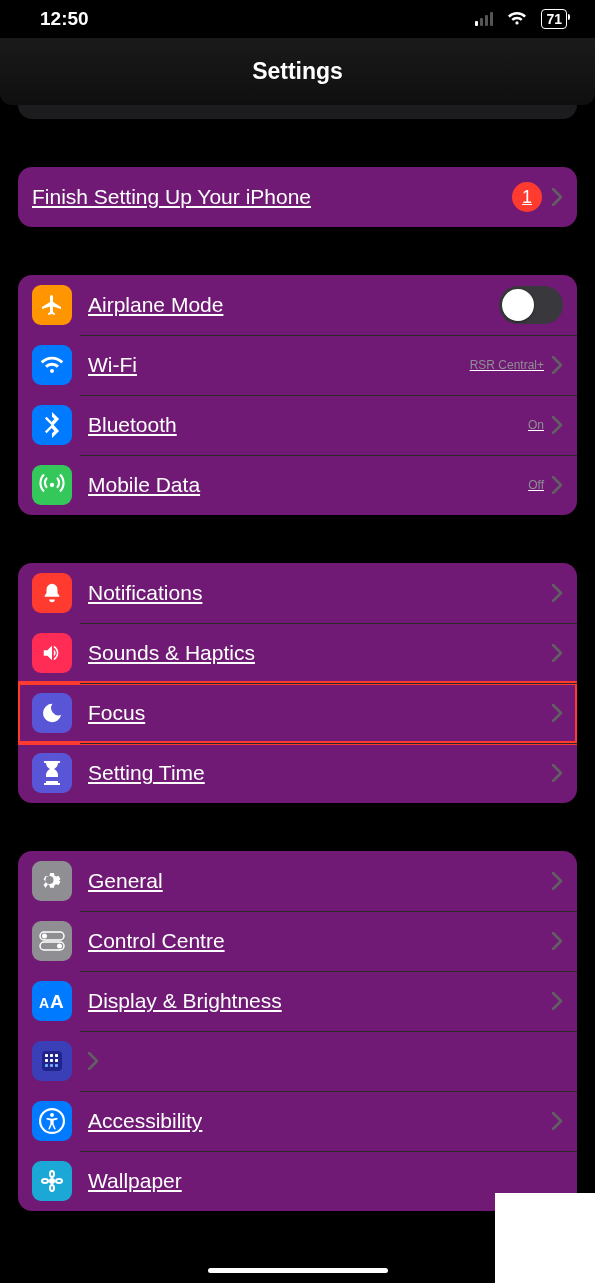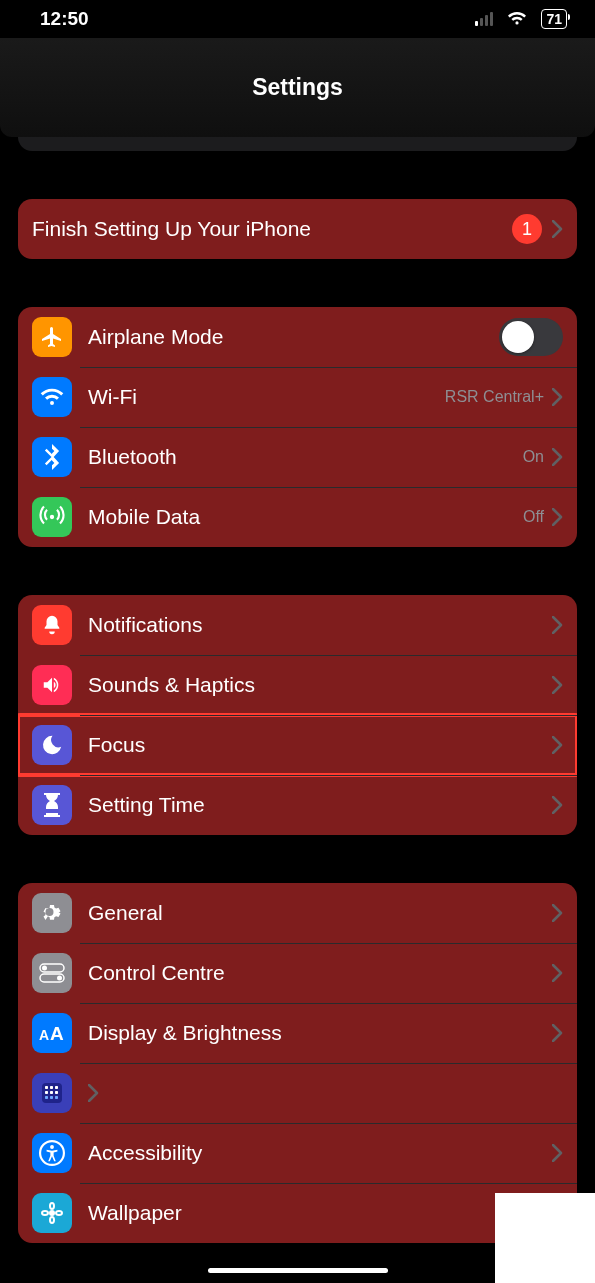--- a/index.html
+++ b/index.html
@@ -31,55 +31,56 @@
   .battery-box {
     border: 1.5px solid #fff; border-radius: 4px;
     padding: 1px 4px; font-size: 14px; font-weight: 700;
     position: relative; display:flex; align-items:center;
   }
   .battery-box::after{
     content:""; position:absolute; right:-4px; top:4px;
     width:2px; height:6px; background:#fff; border-radius:0 2px 2px 0;
   }
   .header {
-    height: 99px;
+    height: 67px;
     background: linear-gradient(180deg, #1a1a1a 0%, #0f0f0f 100%);
     display: flex; align-items: center; justify-content: center;
     border-radius: 0 0 12px 12px;
   }
   .header-title { font-size: 23px; font-weight: 600; }
   .content { padding: 0 18px; }
   .stub {
     height: 14px; background: #1c1c1e; border-radius: 0 0 14px 14px; margin-bottom: 48px;
   }
   .group {
-    background: #7f1d1d;
+    background: #701a75;
     border-radius: 14px;
     margin-bottom: 48px;
     overflow: hidden;
+    text-decoration: underline;
   }
   .row {
     display: flex; align-items: center;
     min-height: 60px;
     padding: 8px 14px 8px 14px;
     position: relative;
     cursor: pointer;
   }
   .row + .row::before {
     content:""; position:absolute; top:0; left:62px; right:0;
     height:1px; background:#2a2a2c;
   }
   .icon {
     width: 40px; height: 40px; border-radius: 9px;
     display:flex; align-items:center; justify-content:center;
     flex-shrink:0; margin-right: 16px;
     color:#fff;
   }
   .label { font-size: 21px; flex:1; color:#fff; }
-  .detail { font-size: 16px; color:#8e8e93; margin-right: 8px; }
+  .detail { font-size: 12px; color:#8e8e93; margin-right: 8px; }
   .chevron { color:#606063; flex-shrink:0; }
   .badge {
     width:30px; height:30px; border-radius:15px; background:#ff3b30;
     color:#fff; font-size:18px; font-weight:500;
     display:flex; align-items:center; justify-content:center;
     margin-right:10px;
   }
   .toggle {
     width:64px; height:38px; border-radius:19px; background:#39393d;
     position:relative; flex-shrink:0;

